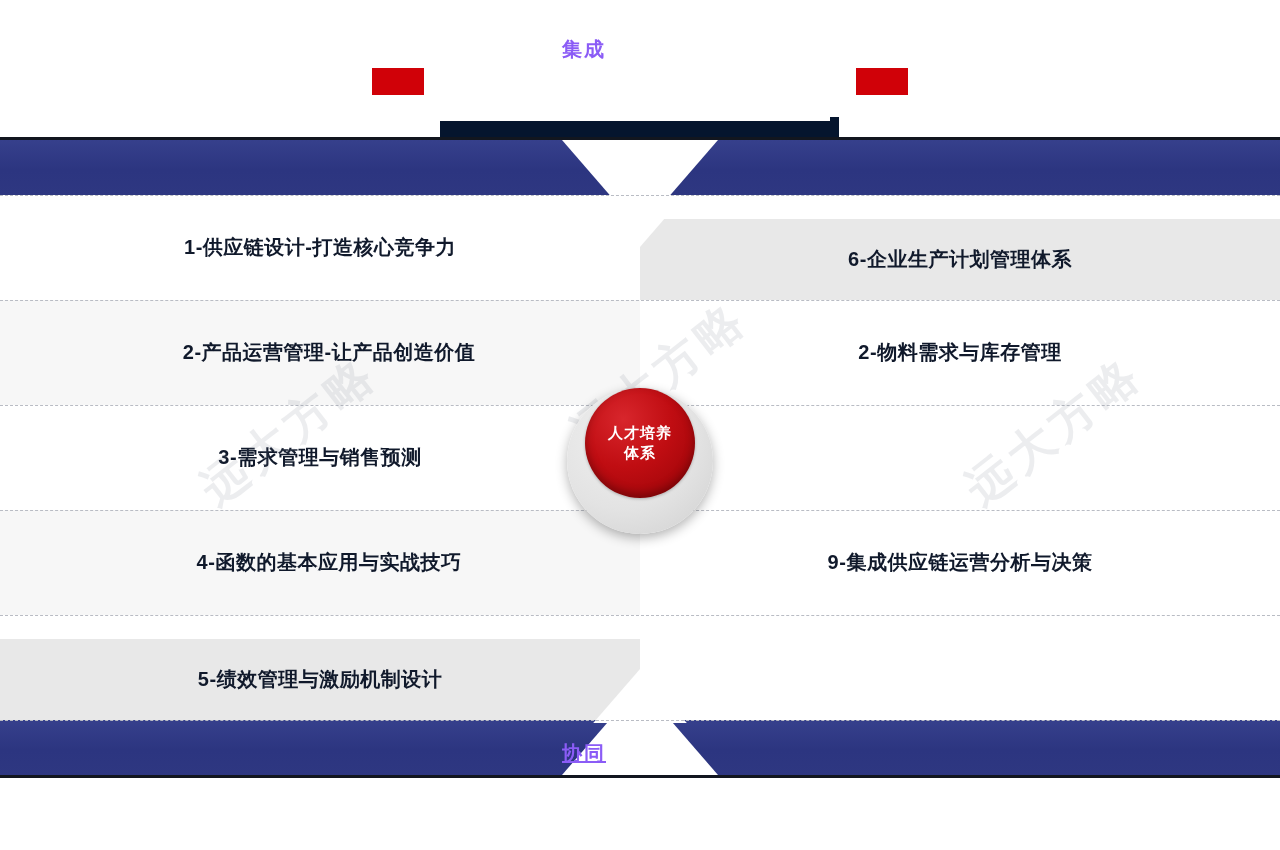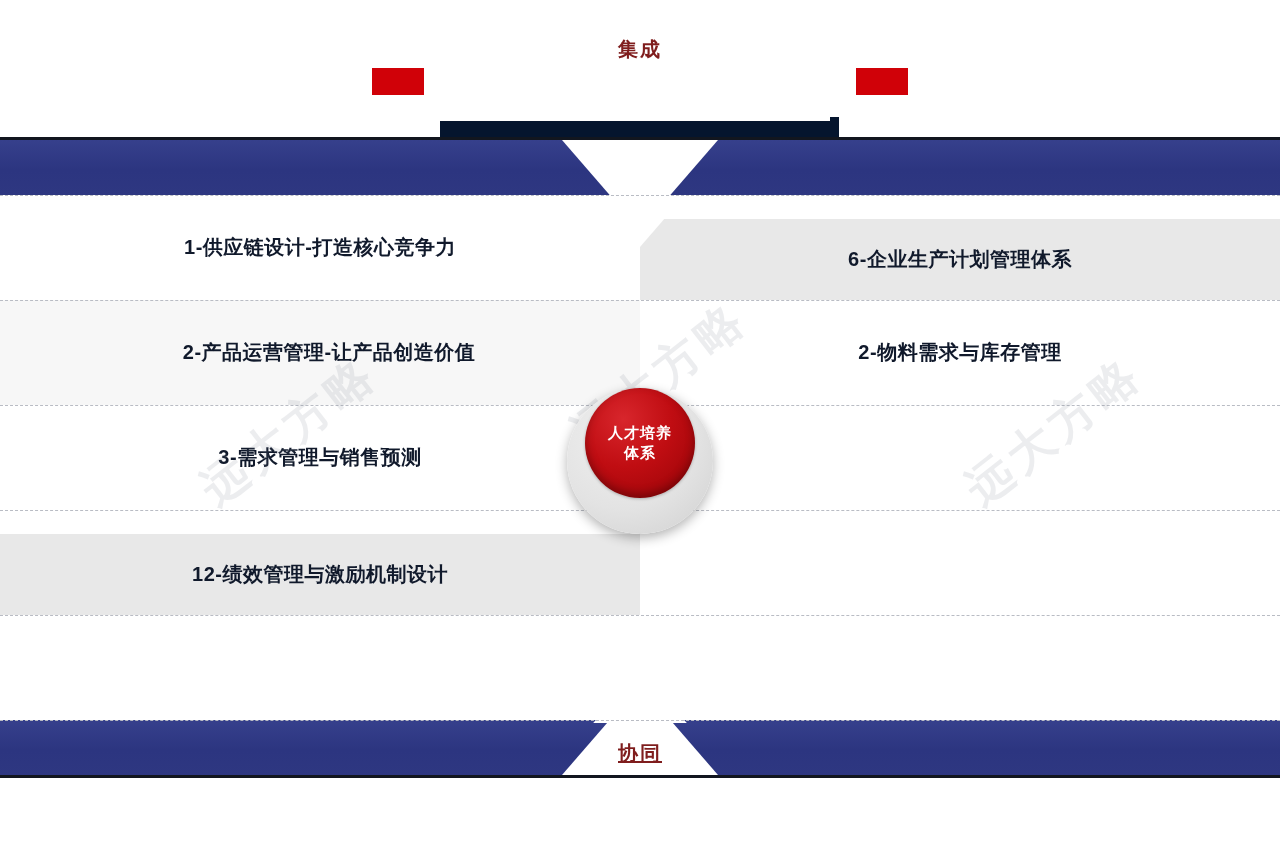--- a/index.html
+++ b/index.html
@@ -99,22 +99,21 @@
   }
   
   #notch-bottom {
     bottom: 0;
     border-bottom: 90px solid #ffffff;
   }
   .banner-label {
     position: absolute;
     left: 562px;
     width: 156px;
-    text-align: center;
-    color: #7f1d1d;
+    color: #8b5cf6;
     font-size: 20px;
     font-weight: bold;
     letter-spacing: 2px;
   }
   #banner-top-label    { top: 36px; }
   #banner-bottom-label { top: 740px; text-decoration: underline; }
 
   
   .notch-shadow {
     position: absolute;
@@ -286,24 +285,32 @@
         <span class="cell-text">2-物料需求与库存管理</span>
       </div>
     </div>
 
     <div class="row">
       <div class="cell shade-white">
         <span class="cell-text">3-需求管理与销售预测</span>
       </div>
     </div>
 
+    <div class="row">
+      <div class="cell shade-lightgray">
+        <span class="cell-text">4-函数的基本应用与实战技巧</span>
+      </div>
+      <div class="cell shade-white">
+        <span class="cell-text">9-集成供应链运营分析与决策</span>
+      </div>
+    </div>
 
     <div class="row">
       <div class="cell shade-gray">
-        <span class="cell-text">12-绩效管理与激励机制设计</span>
+        <span class="cell-text">5-绩效管理与激励机制设计</span>
       </div>
     </div>
 
     <div class="row-sep" style="top:0px"></div>
     <div class="row-sep" style="top:105px"></div>
     <div class="row-sep" style="top:210px"></div>
     <div class="row-sep" style="top:315px"></div>
     <div class="row-sep" style="top:420px"></div>
     <div class="row-sep" style="top:525px"></div>
   </div>

